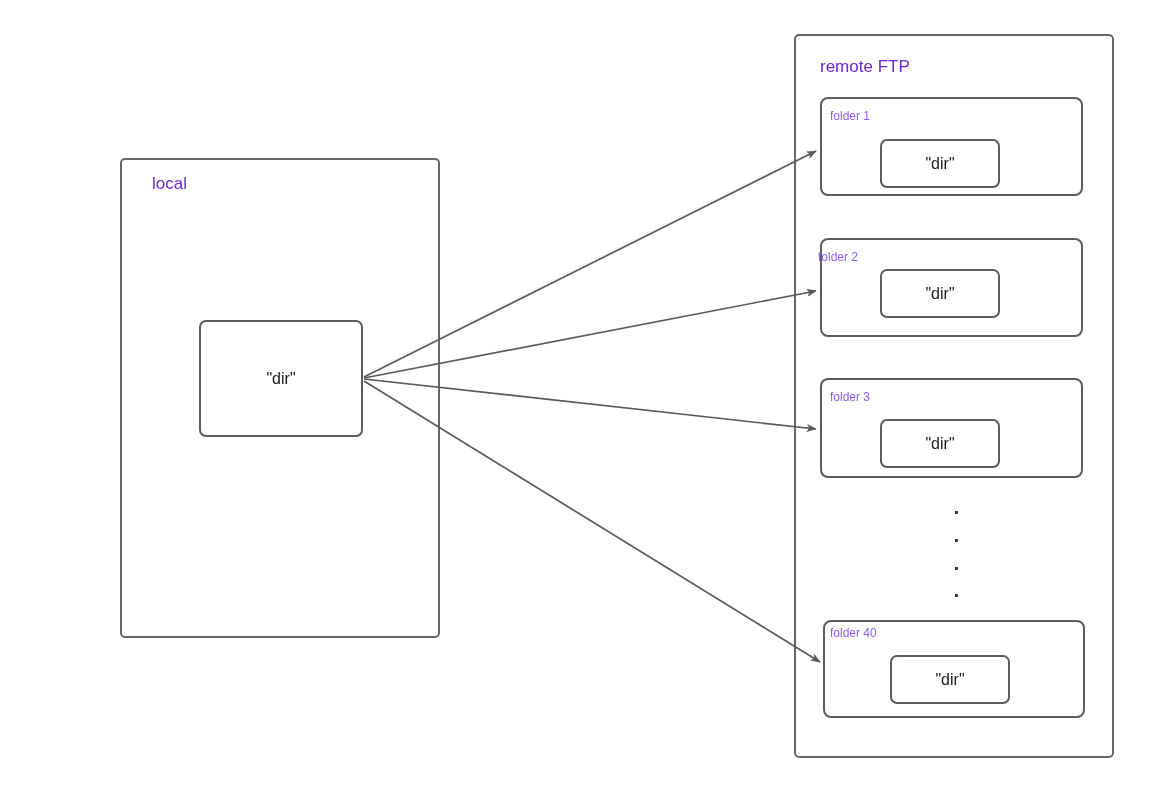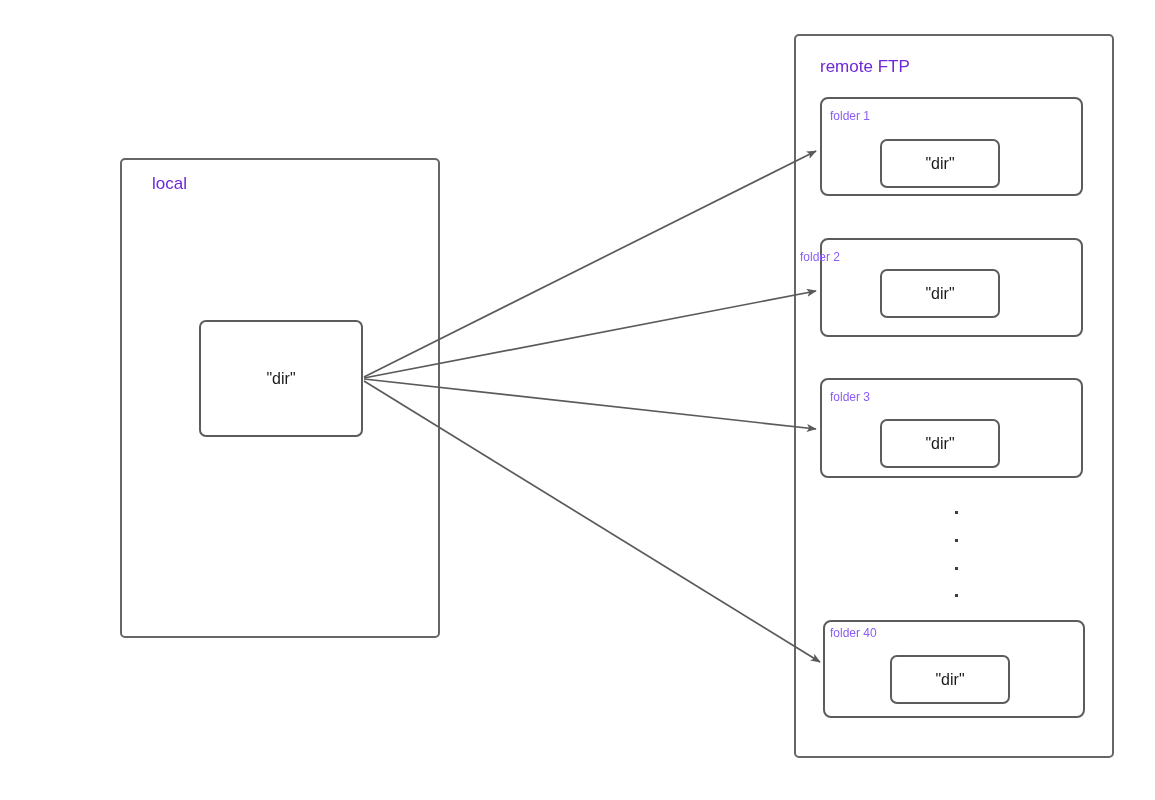--- a/index.html
+++ b/index.html
@@ -103,21 +103,21 @@
 
   <div class="label-outer" style="left:820px; top:57px;">remote FTP</div>
 
   <div class="box box-folder" style="left:820px; top:97px; width:263px; height:99px;"></div>
   <div class="label-folder" style="left:830px; top:108px;">folder 1</div>
   <div class="box box-dir" style="left:880px; top:139px; width:120px; height:49px;">
     <span class="label-dir">"dir"</span>
   </div>
 
   <div class="box box-folder" style="left:820px; top:238px; width:263px; height:99px;"></div>
-  <div class="label-folder" style="left:800px; top:249px;">folder 2</div>
+  <div class="label-folder" style="left:818px; top:249px;">folder 2</div>
   <div class="box box-dir" style="left:880px; top:269px; width:120px; height:49px;">
     <span class="label-dir">"dir"</span>
   </div>
 
   <div class="box box-folder" style="left:820px; top:378px; width:263px; height:100px;"></div>
   <div class="label-folder" style="left:830px; top:389px;">folder 3</div>
   <div class="box box-dir" style="left:880px; top:419px; width:120px; height:49px;">
     <span class="label-dir">"dir"</span>
   </div>
 

